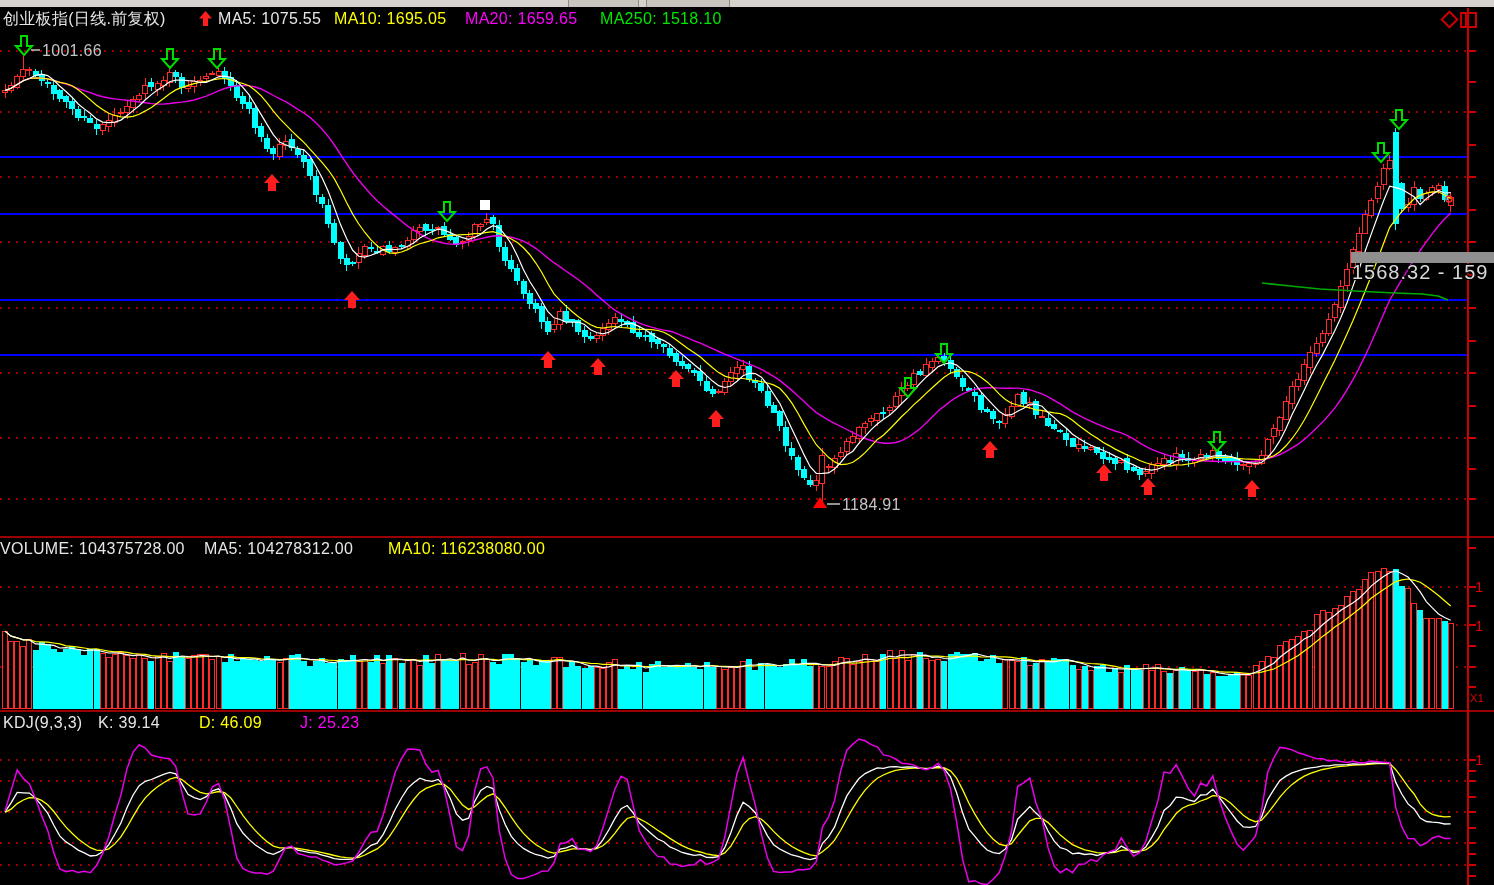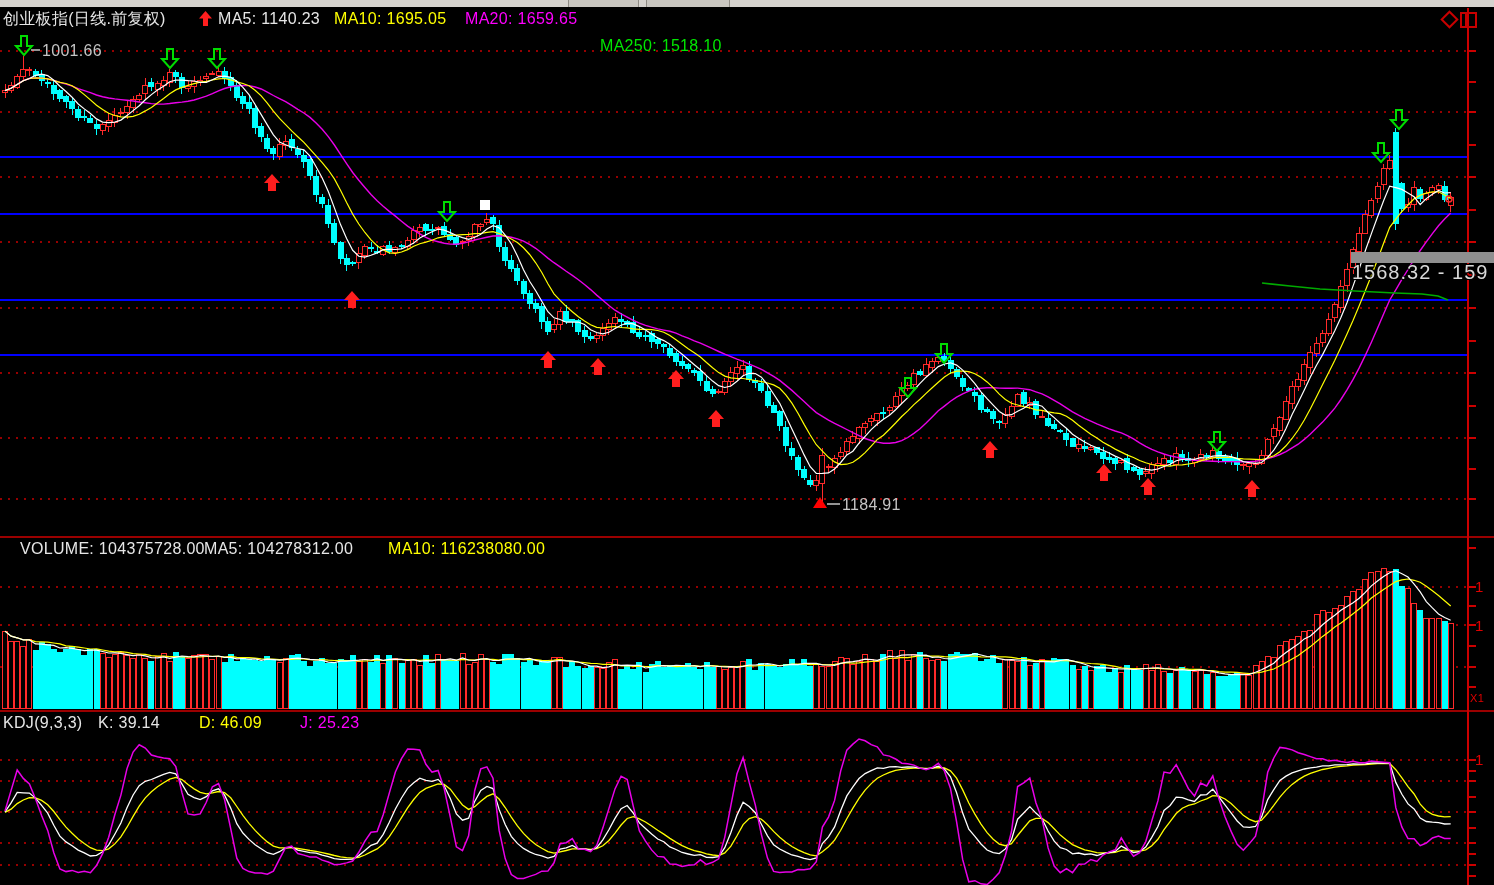--- a/index.html
+++ b/index.html
@@ -871,37 +871,37 @@
       <line x1="1468" y1="876" x2="1476" y2="876" stroke="#cc0000" stroke-width="2"></line>
     </g>
   </svg>
 
 <div class="txt" style="left:3px;top:10px;">
   <span id="main-title" class="w">创业板指(日线.前复权)</span>
 </div>
 <svg class="abs" style="left:199px;top:11px;z-index:6;" width="13" height="16">
   <polygon points="6.5,0 13,7.5 9,7.5 9,15 4,15 4,7.5 0,7.5" fill="#ff1e1e"></polygon>
 </svg>
-<div class="txt w" style="left:218px;top:10px;">MA5: 1140.23</div>
+<div class="txt w" style="left:218px;top:10px;">MA5: 1075.55</div>
 <div class="txt y" style="left:334px;top:10px;">MA10: 1695.05</div>
 <div class="txt m" style="left:465px;top:10px;">MA20: 1659.65</div>
-<div class="txt g" style="left:600px;top:10px;margin-top:27px;">MA250: 1518.10</div>
+<div class="txt g" style="left:600px;top:10px;">MA250: 1518.10</div>
 
 <div id="pane-diamond" class="abs"></div>
 <div id="pane-split" class="abs">
     <div class="bar"></div>
   </div>
 
 <div class="txt gray" style="left:42px;top:42px;">1001.66</div>
 <div class="txt gray" style="left:842px;top:496px;">1184.91</div>
 
 <div id="tooltip-box" class="abs"></div>
 <div id="tooltip-text" class="txt">1568.32 - 159</div>
 
-<div class="txt w" style="left:20px;top:540px;">VOLUME: 104375728.00</div>
+<div class="txt w" style="left:0;top:540px;">VOLUME: 104375728.00</div>
 <div class="txt w" style="left:204px;top:540px;">MA5: 104278312.00</div>
 <div class="txt y" style="left:388px;top:540px;">MA10: 116238080.00</div>
 
 <div class="txt w" style="left:3px;top:714px;">KDJ(9,3,3)</div>
 <div class="txt w" style="left:98px;top:714px;">K: 39.14</div>
 <div class="txt y" style="left:199px;top:714px;">D: 46.09</div>
 <div class="txt m" style="left:300px;top:714px;">J: 25.23</div>
 
 <div class="txt red axis-lbl" style="left:1475px;top:578px;">1</div>
 <div class="txt red axis-lbl" style="left:1475px;top:617px;">1</div>

